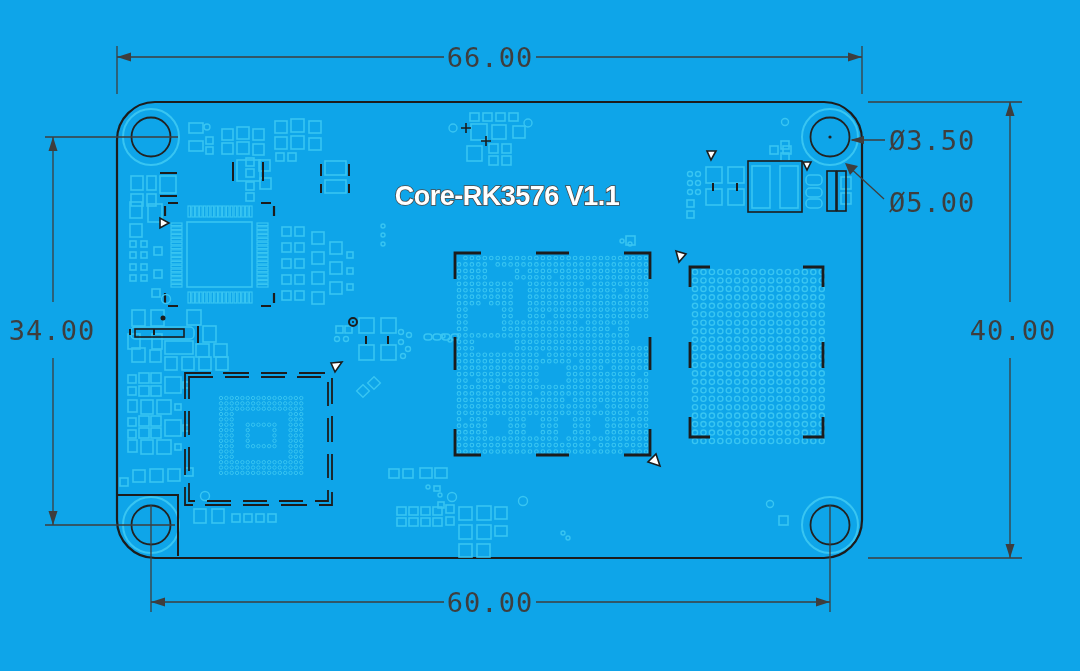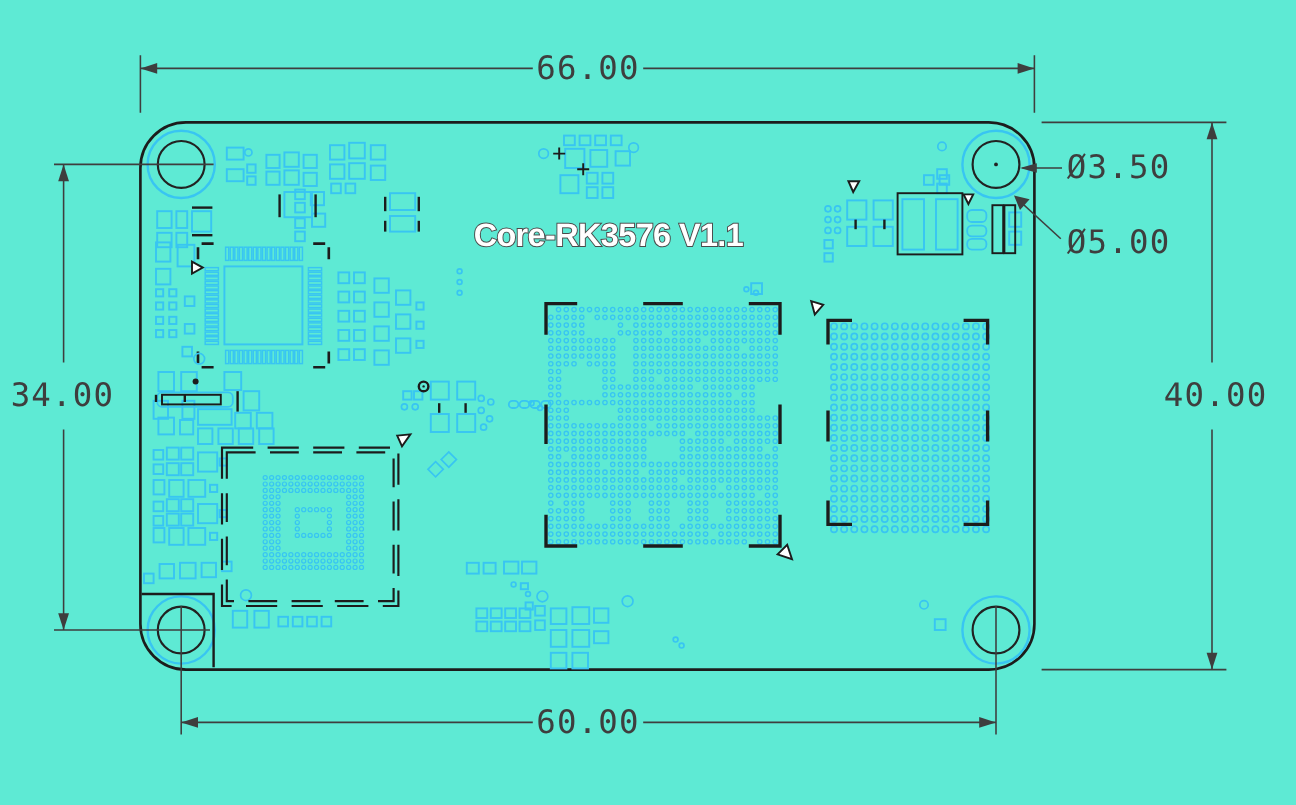--- a/index.html
+++ b/index.html
@@ -1,16 +1,16 @@
 <!DOCTYPE html>
 <html><head>
 <meta charset="utf-8">
 <style>
   html,body{margin:0;padding:0;background:#fff;}
-  .stage{position:relative;width:1080px;height:671px;background:#5eead4;overflow:hidden;
+  .stage{position:relative;width:1080px;height:671px;background:#0ea5e9;overflow:hidden;
          font-family:"Liberation Sans",sans-serif;}
   svg{position:absolute;left:0;top:0;}
   text{user-select:none;}
   .dimtxt{font-family:"DejaVu Sans Mono","Liberation Mono",monospace;font-size:27px;fill:#3e3e3e;letter-spacing:1px;}
   .boardtitle{font-family:"Liberation Sans",sans-serif;font-size:27px;font-weight:bold;
               fill:#ffffff;stroke:#4a4a4a;stroke-width:1.6px;paint-order:stroke;letter-spacing:-0.5px;}
 </style>
 </head>
 <body>
 

